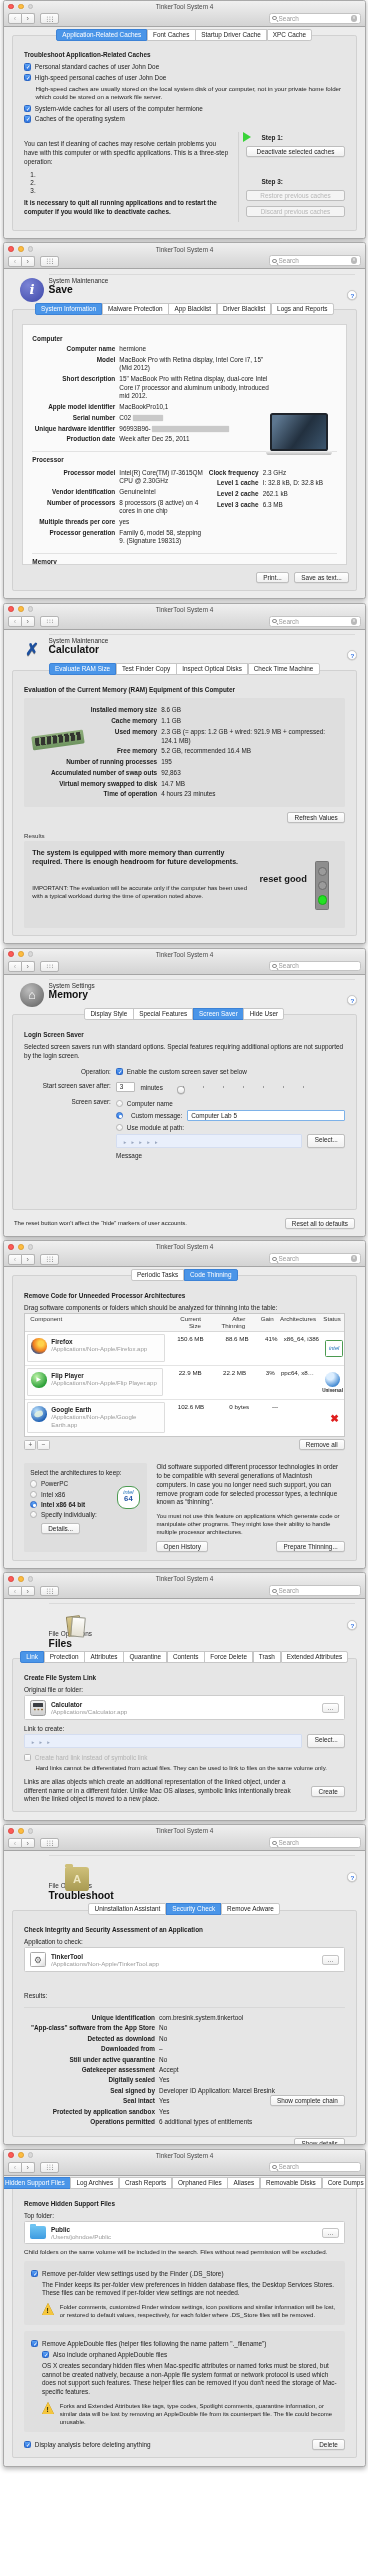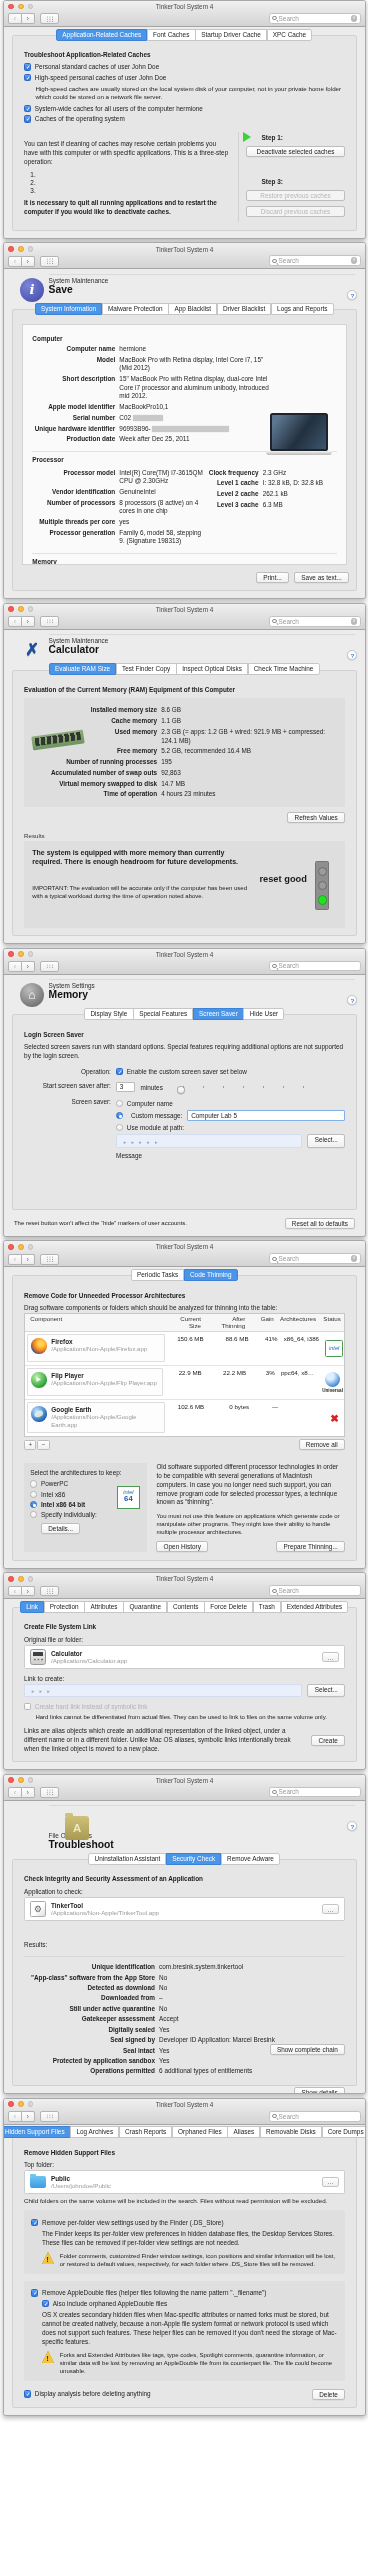--- a/index.html
+++ b/index.html
@@ -141,21 +141,21 @@
 .st-intel .st{display:block;width:17.5px;height:17.5px;background:#fff;border:1.5px solid #4b9a50;border-radius:1.5px;color:#1b6fb8;font-style:italic;font-size:5.7px;text-align:center;line-height:15.5px}
 .st-universal .st{display:block;text-align:center;font-size:4.6px;font-weight:bold;color:#222}
 .st-universal .st::before{content:"";display:block;width:15.5px;height:15.5px;margin:0 auto 0.5px;border-radius:50%;background:radial-gradient(circle at 35% 28%,#dceeff 25%,#4d90d5 70%,#2a6bb4)}
 .st-removed .st{display:block;color:#e01f1f;font-size:10.3px;font-weight:bold}
 .pm{display:flex;gap:1px;margin-top:3.1px}
 .pmb{width:12.4px;height:9.8px;background:linear-gradient(#fff,#efefef);border:0.5px solid #bdbdbd;border-radius:1.5px;text-align:center;line-height:8.8px;color:#555}
 .remall{position:absolute;right:11.3px;margin-top:-10.3px}
 .legbot{display:flex;gap:9.3px;margin-top:13.4px}
 .keepbox{width:123px;background:#dedede;border-radius:1.5px;padding:6.2px 6.2px;position:relative}
 .keepbox .cbrow{margin:3.1px 0}
-.chip64{position:absolute;right:7.2px;top:23px;width:23px;height:23px;background:#fff;border:1.5px solid #4b9a50;border-radius:0;text-align:center;color:#1b6fb8}
+.chip64{position:absolute;right:7.2px;top:23px;width:23px;height:23px;background:#fff;border:1.5px solid #4b9a50;border-radius:9px;text-align:center;color:#1b6fb8}
 .chip64 i{display:block;font-size:5.7px;font-style:italic;margin-top:1.5px}
 .chip64 b{display:block;font-size:7.7px;color:#2456a7;margin-top:-1px}
 .detailsb{margin-left:10.8px;margin-top:1px}
 .legtxt{flex:1}
 .legtxt p{line-height:1.38;margin-bottom:4.6px}
 .legtxt .small{font-size:6px;line-height:1.35}
 .legbtns{display:flex;justify-content:space-between;margin-top:5.2px}
 
 .flabel2{margin:5.2px 0 2.1px}
 .linkrow{display:flex;gap:5.2px;margin:2.1px 0 6.2px}
@@ -713,20 +713,29 @@
         <span class="navb fwd">›</span>
       </div>
   <div class="gridb">
         <span class="gdots"></span>
       </div>
   <div class="search">
         <span class="mag"></span>
         <input placeholder="Search" style="">
       </div>
  </div>
+ <div class="phead">
+  <div class="picon" style="position:relative">
+        <span style="position:absolute;left:2.1px;top:1.5px;width:14.4px;height:19.6px;background:linear-gradient(#d9c98e,#b7a463);border:0.5px solid #8f8152;border-radius:1px;transform:rotate(-7deg)"></span>
+        <span style="position:absolute;left:6.2px;top:2.6px;width:14.4px;height:19.6px;background:linear-gradient(#fdfdfb,#e4e0d2);border:0.5px solid #9a9a8e;border-radius:1px;transform:rotate(5deg)"></span>
+      </div>
+  <div class="crumb">File Operations</div>
+  <div class="ptitle">Files</div>
+  <div class="help">?</div>
+ </div>
  <div class="tabs">
   <span class="tab sel">Link</span>
   <span class="tab">Protection</span>
   <span class="tab">Attributes</span>
   <span class="tab">Quarantine</span>
   <span class="tab">Contents</span>
   <span class="tab">Force Delete</span>
   <span class="tab">Trash</span>
   <span class="tab">Extended Attributes</span>
  </div>

